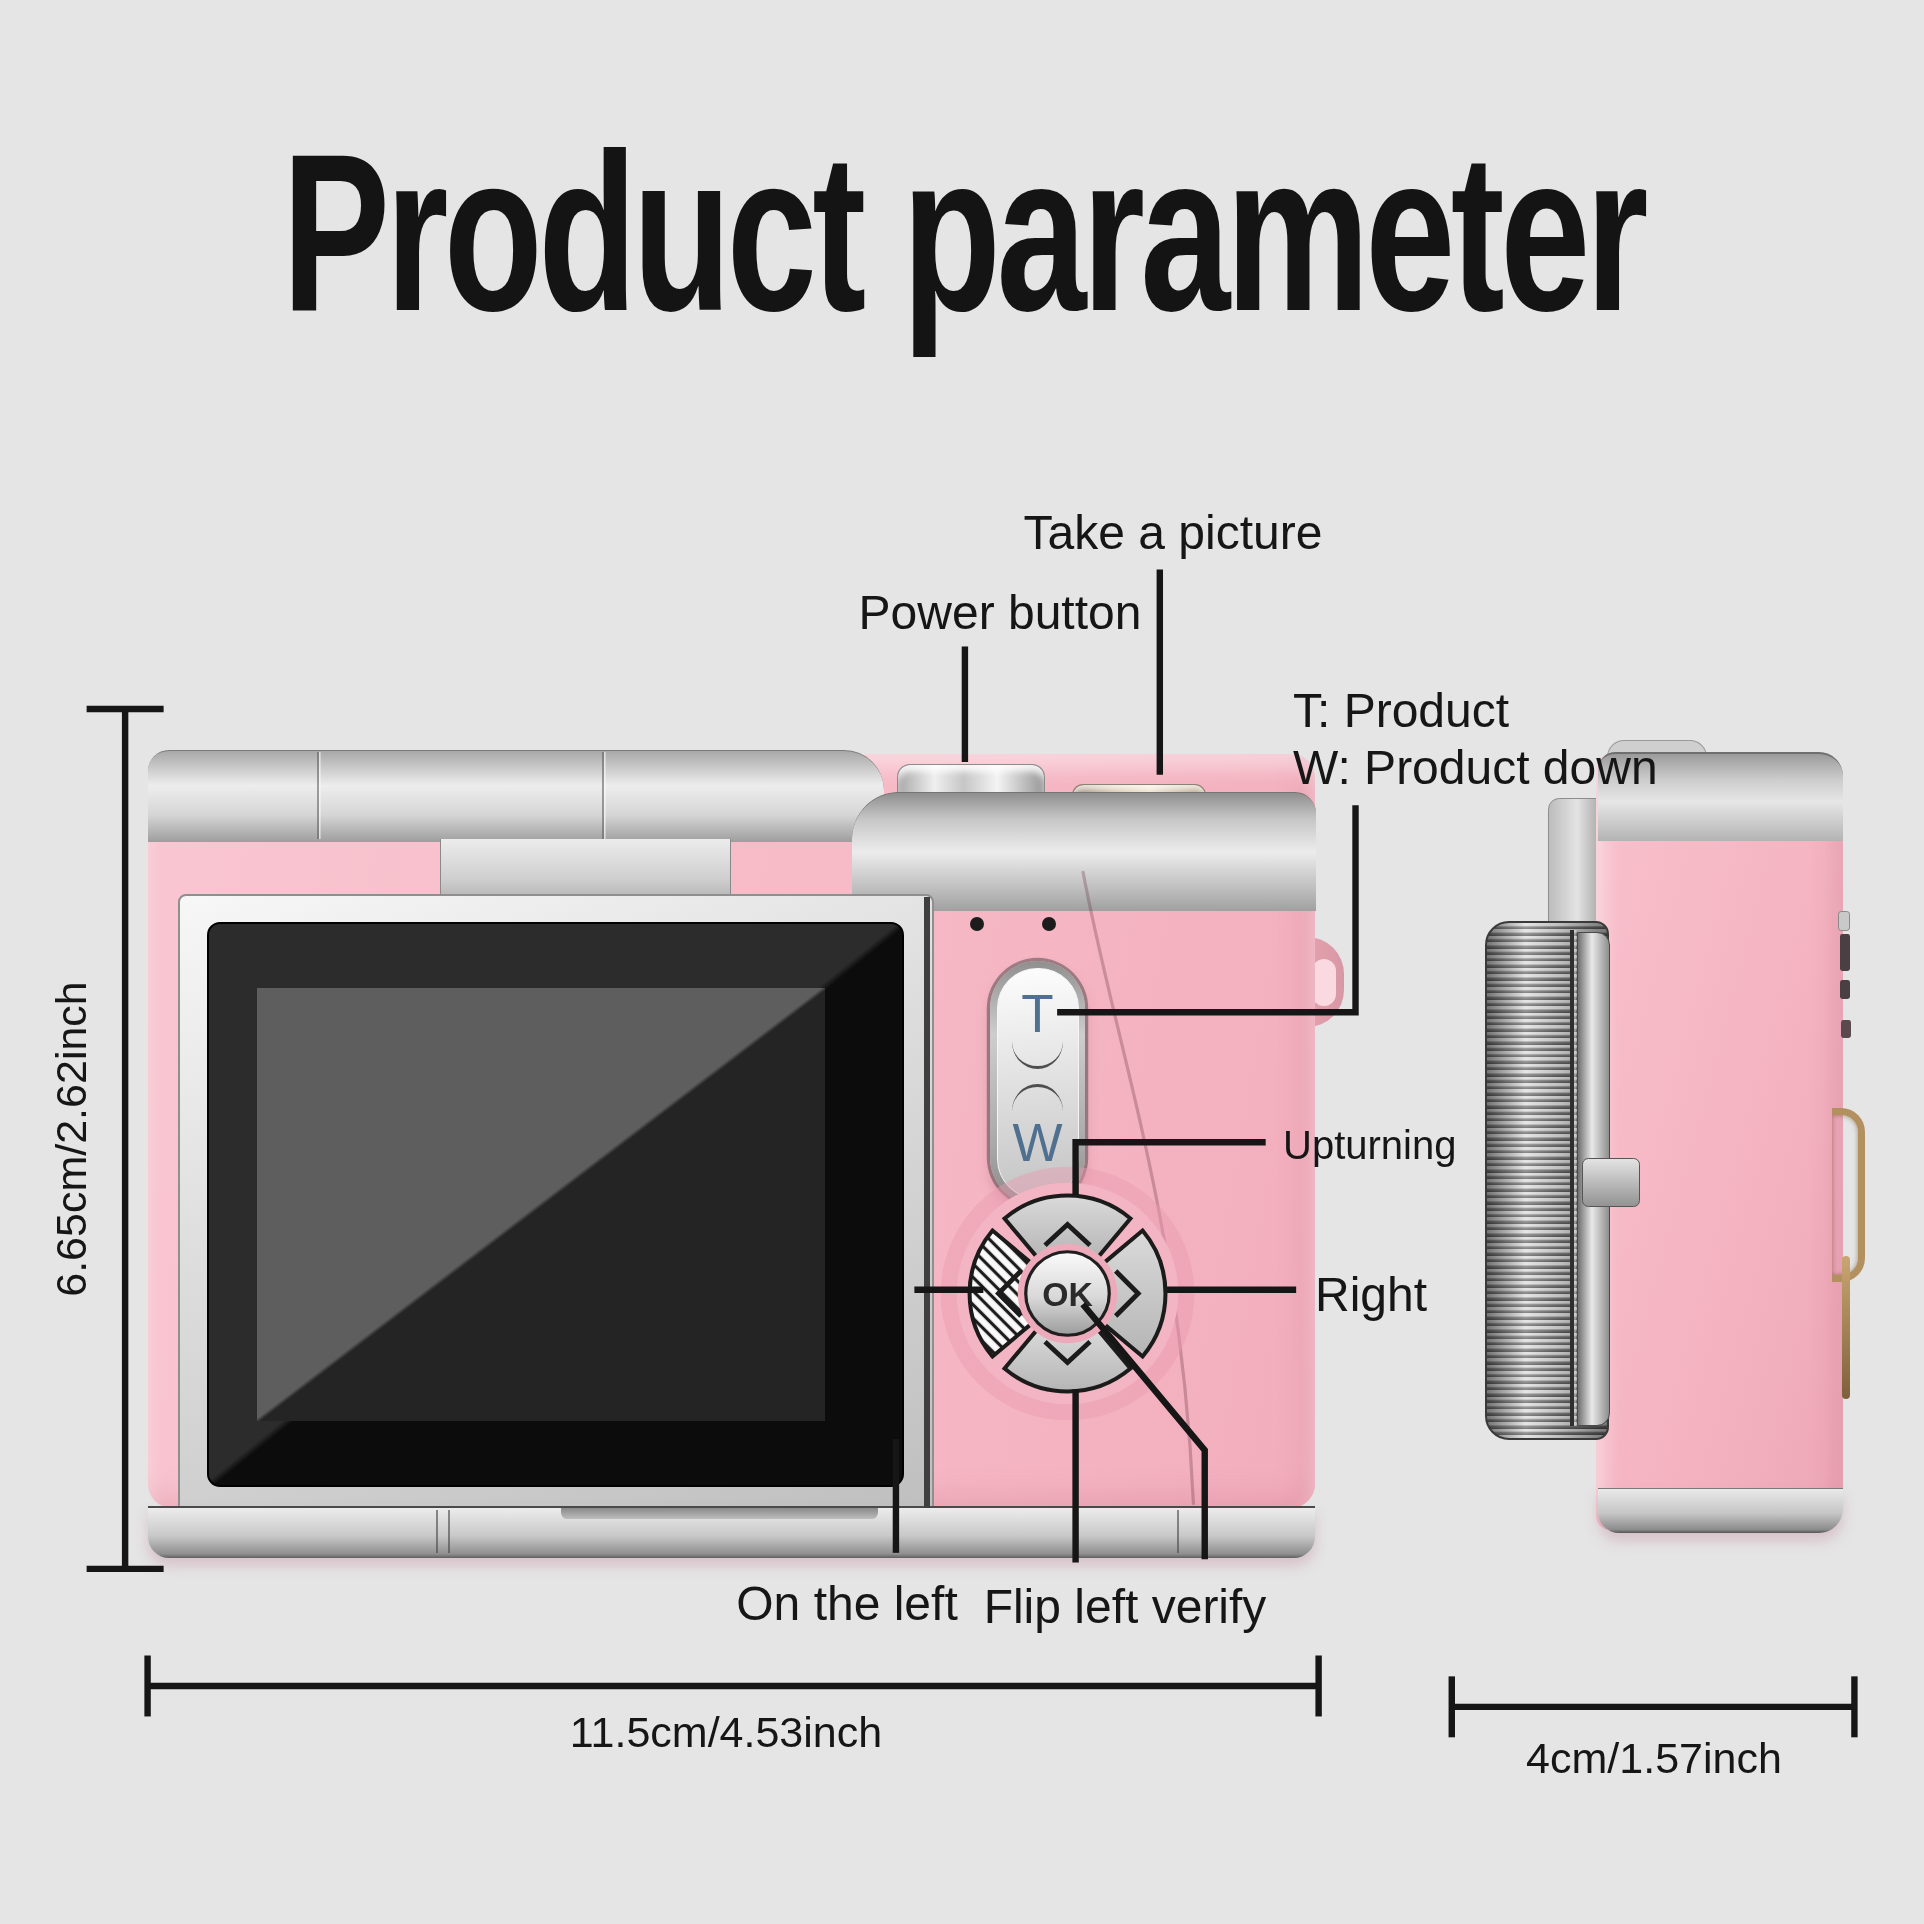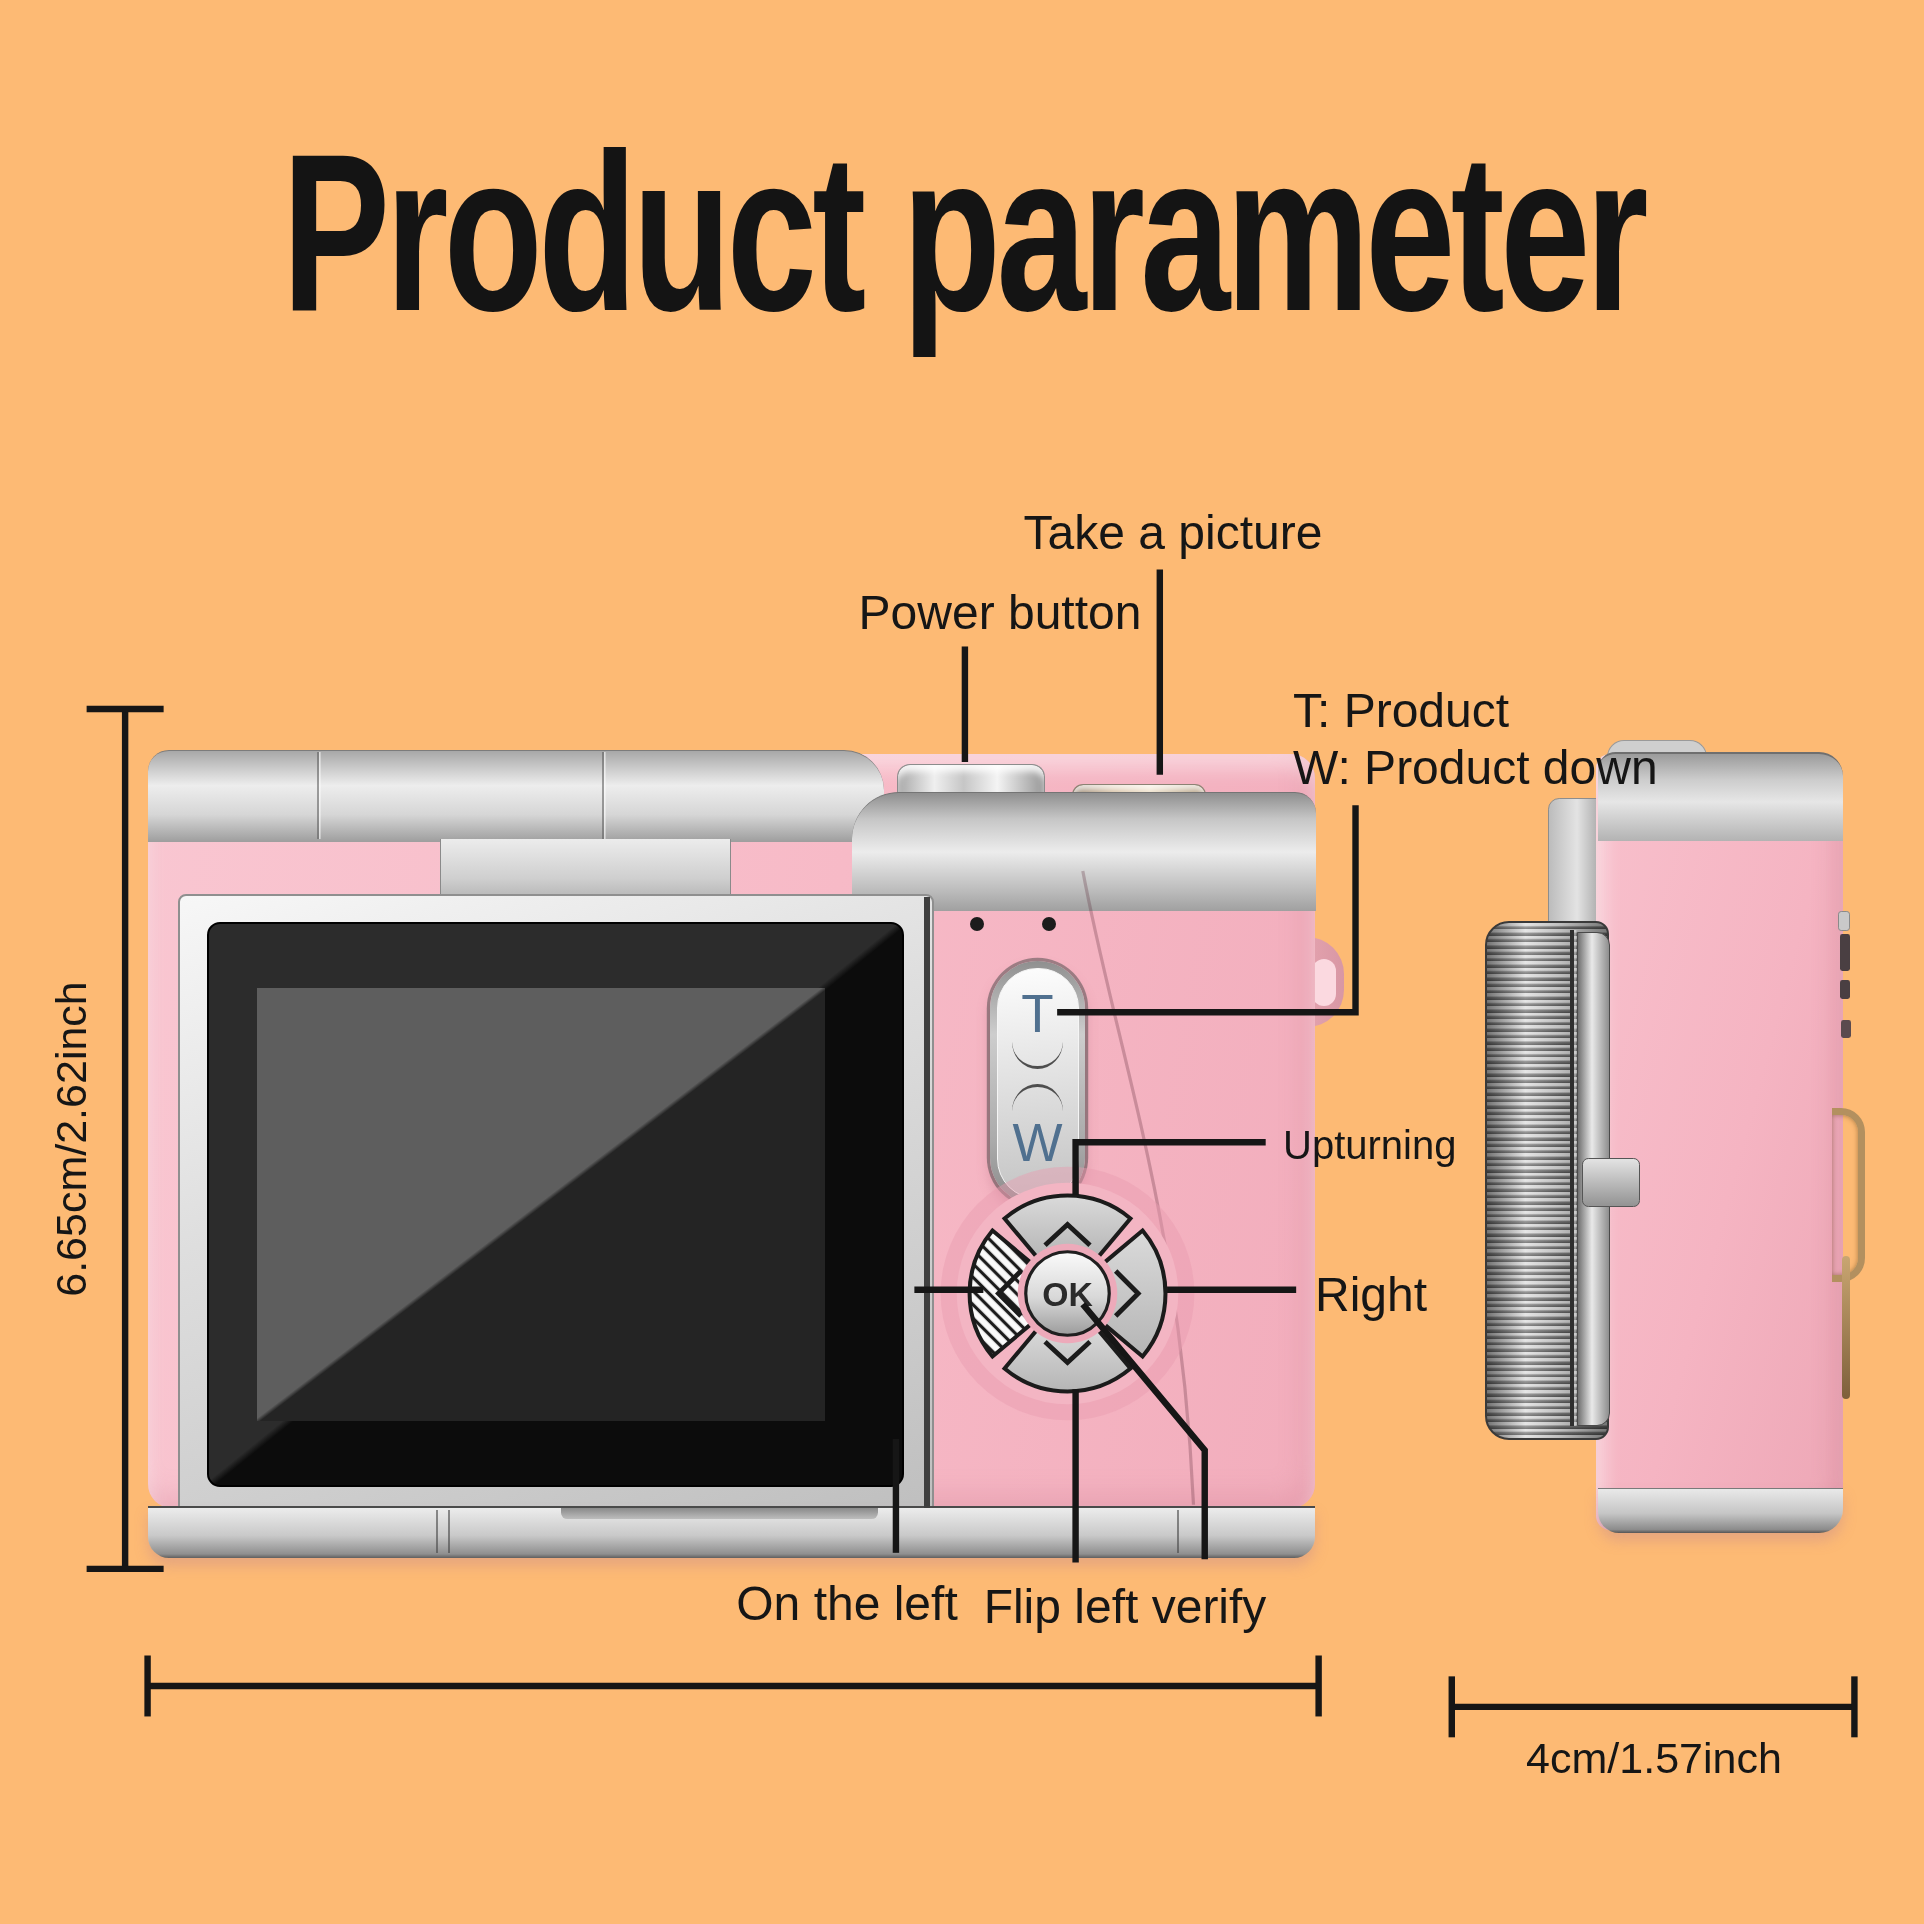--- a/index.html
+++ b/index.html
@@ -152,21 +152,21 @@
   .gold-hook{left:1832px;top:1108px;width:26px;height:160px;border:7.2px solid #b3905f;border-left:none;
     border-radius:0 24px 24px 0;box-shadow:inset 0 0 4.8px rgba(90,60,20,.5);}
   .gold-wire{left:1842px;top:1256px;width:8px;height:143px;border-radius:4px;
     background:linear-gradient(180deg,#c9a671,#7e5f3b);}
   
   svg.overlay{left:0;top:0;}
 </style>
 </head>
 <body>
 
-<div id="canvas" style="background: #fdba74;">
+<div id="canvas" style="background: #e5e5e5;">
 
   <div class="abs title">Product parameter</div>
 
   <div>
 
     <div class="abs lug"></div>
     <div class="abs lug-hole"></div>
 
     <div class="abs body-back" style="z-index:1"></div>
 
@@ -282,16 +282,17 @@
   <div class="abs lbl center" style="left:1173px;top:532px;z-index:9">Take a picture</div>
   <div class="abs lbl center" style="left:1000px;top:612px;z-index:9">Power button</div>
   <div class="abs lbl" style="left:1293px;top:683px;z-index:9">T: Product</div>
   <div class="abs lbl" style="left:1293px;top:740px;z-index:9">W: Product down</div>
   <div class="abs lbl" style="left:1283px;top:1123px;font-size:40px;z-index:9">Upturning</div>
   <div class="abs lbl" style="left:1315px;top:1267px;z-index:9">Right</div>
   <div class="abs lbl small center" style="left:847px;top:1603px;z-index:9">On the left</div>
   <div class="abs lbl small center" style="left:1125px;top:1606px;z-index:9">Flip left verify</div>
 
   <div class="abs lbl dim" style="left:71px;top:1139px;transform:translate(-50%,-50%) rotate(-90deg);z-index:9">6.65cm/2.62inch</div>
+  <div class="abs lbl dim center" style="left:726px;top:1732px;z-index:9">11.5cm/4.53inch</div>
   <div class="abs lbl dim center" style="left:1654px;top:1758px;z-index:9">4cm/1.57inch</div>
 
 </div>
 
 
 </body></html>

